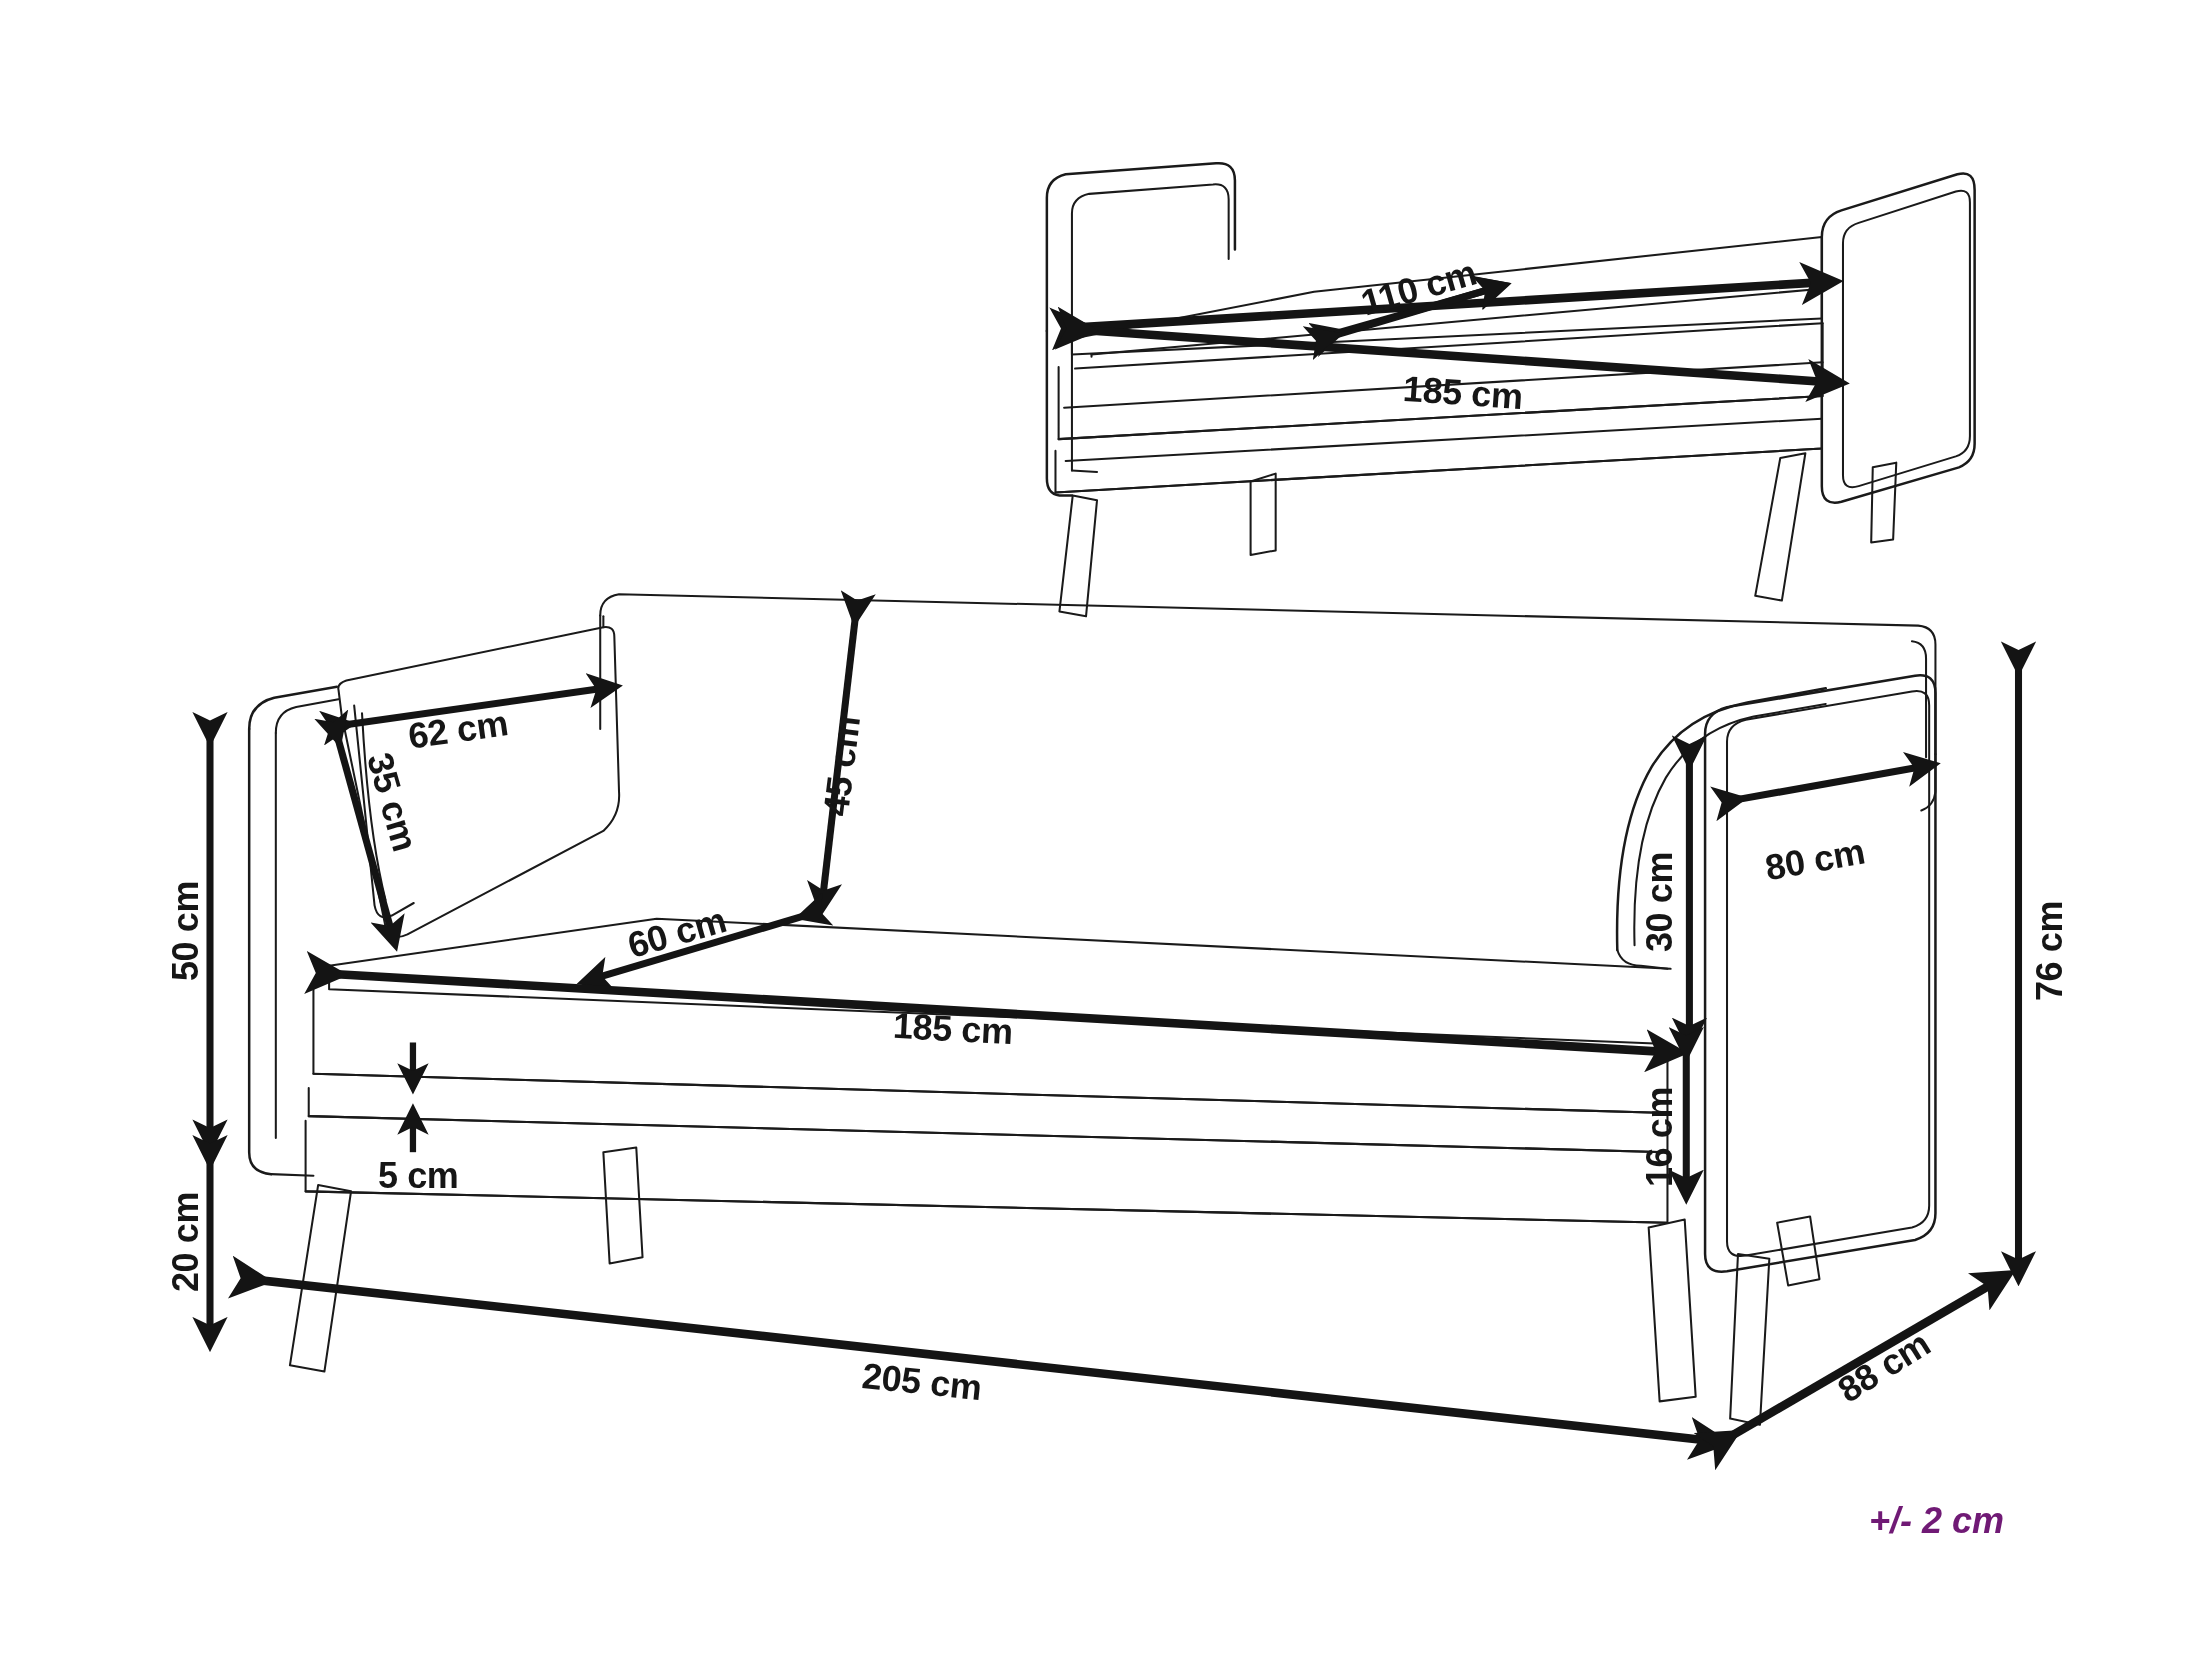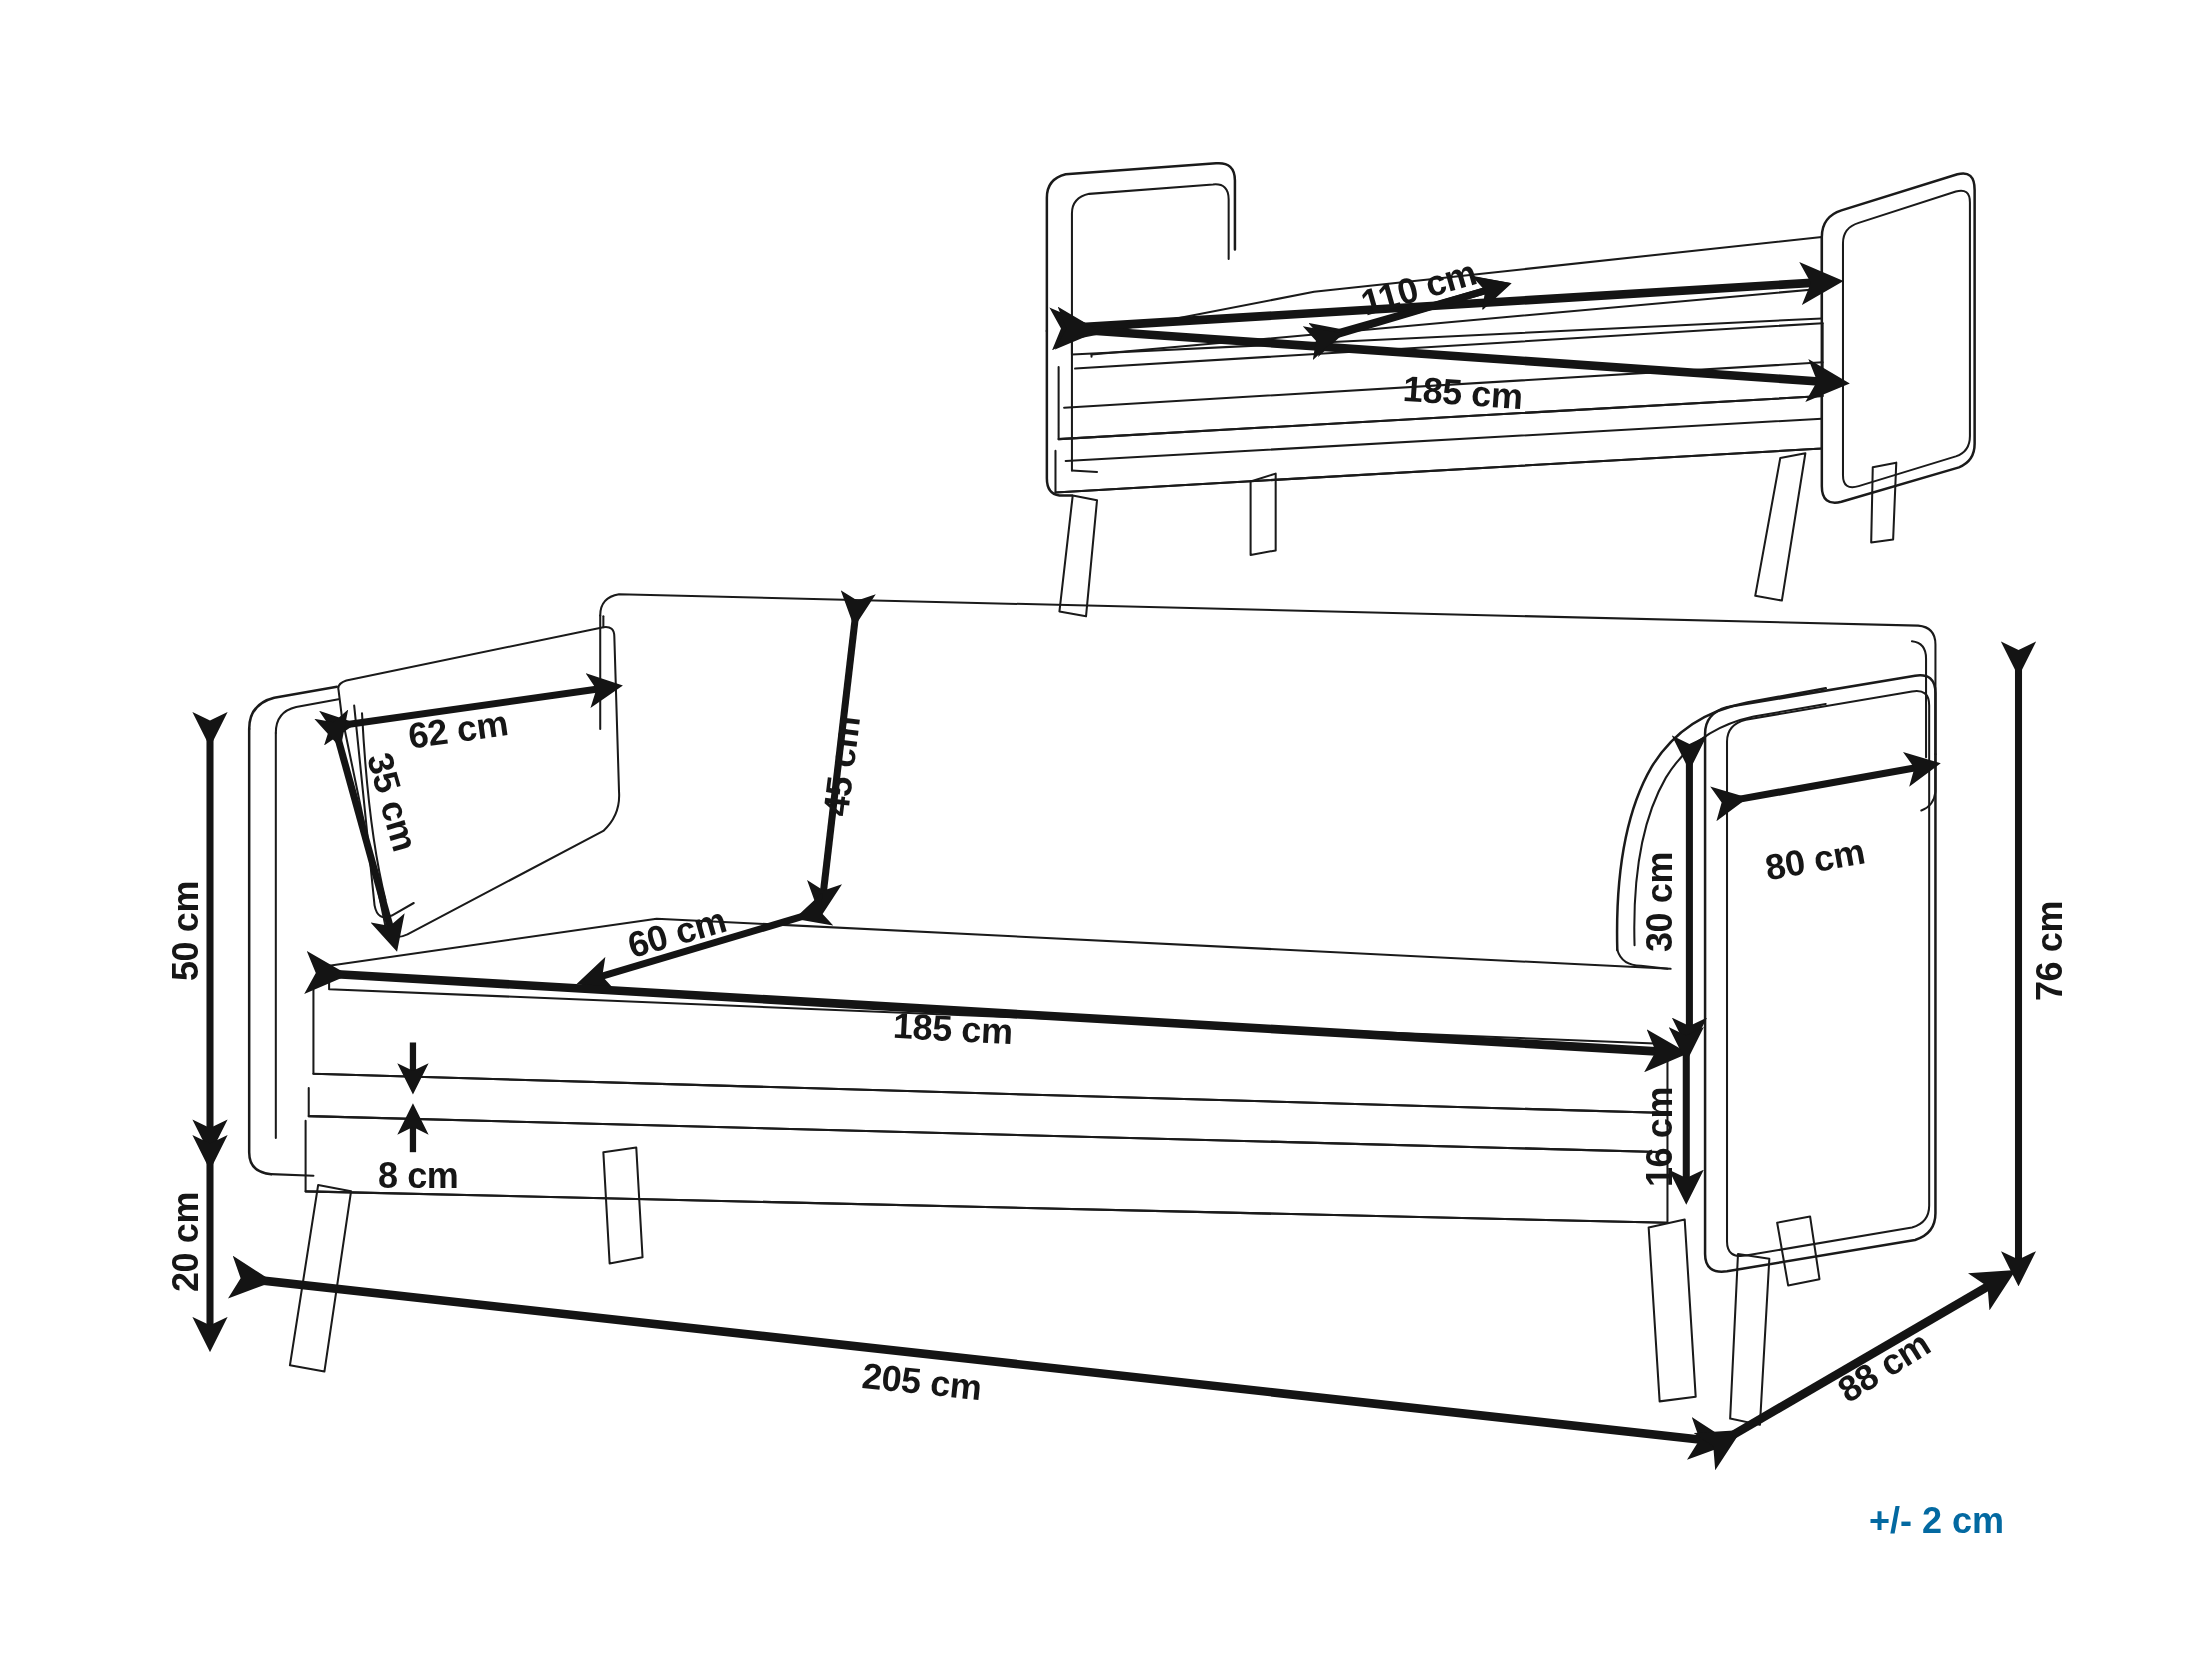--- a/index.html
+++ b/index.html
@@ -74,27 +74,28 @@
     font-weight: bold;
     font-size: 36px;
     letter-spacing: -0.4px;
     white-space: nowrap;
     line-height: 1;
     transform-origin: 50% 50%;
     user-select: none;
   }
   .tolerance-note {
     position: absolute;
-    color: #0369a1;
+    color: #701a75;
     font-family: "Liberation Sans", sans-serif;
     font-weight: bold;
     font-size: 36px;
     white-space: nowrap;
     line-height: 1;
     user-select: none;
+    font-style: italic;
   }
 </style>
 </head>
 <body>
 
 <div id="diagram-root">
 
   <svg class="drawing" viewBox="0 0 2814 2110" xmlns="http://www.w3.org/2000/svg">
 
     <defs>
@@ -250,21 +251,21 @@
   <div class="dim-label" style="left:1765px; top:842px; transform: rotate(-10deg);">80 cm</div>
 
   <div class="dim-label" style="left:1610px; top:884px; transform: rotate(-90deg);">30 cm</div>
 
   <div class="dim-label" style="left:1610px; top:1119px; transform: rotate(-90deg);">16 cm</div>
 
   <div class="dim-label" style="left:136px; top:913px; transform: rotate(-90deg);">50 cm</div>
 
   <div class="dim-label" style="left:136px; top:1224px; transform: rotate(-90deg);">20 cm</div>
 
-  <div class="dim-label" style="left:378px; top:1158px;">8 cm</div>
+  <div class="dim-label" style="left:378px; top:1158px;">5 cm</div>
 
   <div class="dim-label" style="left:862px; top:1364px; transform: rotate(6deg);">205 cm</div>
 
   <div class="dim-label" style="left:1834px; top:1349px; transform: rotate(-32deg);">88 cm</div>
 
   <div class="dim-label" style="left:2000px; top:933px; transform: rotate(-90deg);">76 cm</div>
 
   <div class="tolerance-note" style="left:1869px; top:1503px;">+/- 2 cm</div>
 
 </div>

